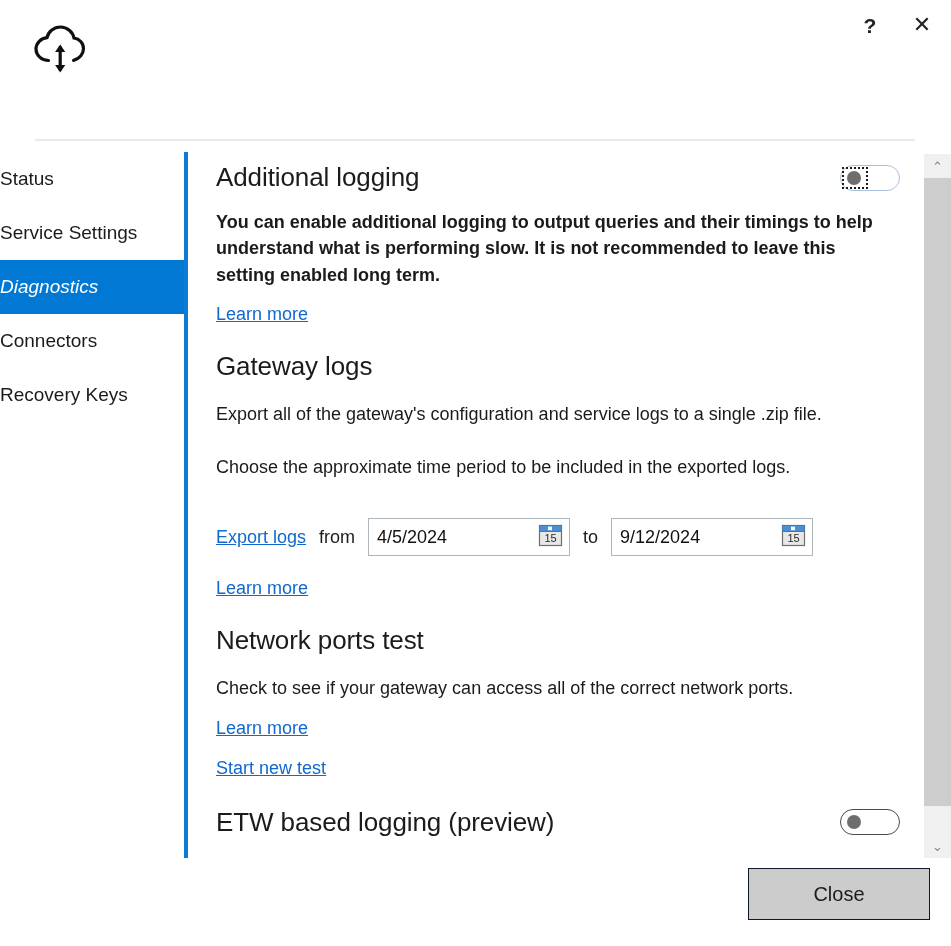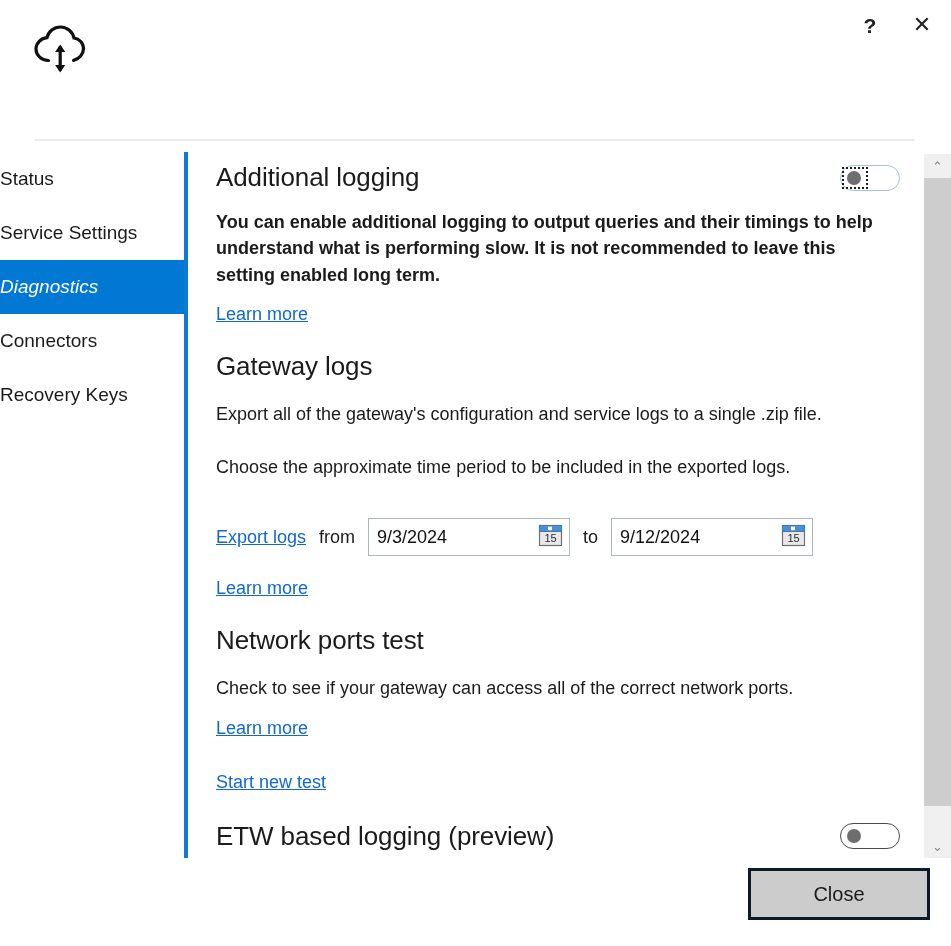--- a/index.html
+++ b/index.html
@@ -250,21 +250,21 @@
     height: 88px;
     background: #ffffff;
   }
   .close-button {
     position: absolute;
     right: 21px;
     top: 10px;
     width: 182px;
     height: 52px;
     background: #cccccc;
-    border: 3px solid #0f172a;
+    border: 1px solid #0f172a;
     font-size: 20px;
     color: #1b1b1b;
     font-family: "Liberation Sans", sans-serif;
     cursor: default;
   }
 </style>
 </head>
 <body>
 
 <div class="window">
@@ -314,21 +314,21 @@
 
     <div class="h2" style="margin-top:26px;">Gateway logs</div>
     <div class="body-text" style="margin-top:19px;">Export all of the gateway's configuration and service logs to a single .zip file.</div>
     <div class="body-text" style="margin-top:27px;">Choose the approximate time period to be included in the exported logs.</div>
 
     <div class="date-row" style="margin-top:38px;">
       <a class="link" href="#">Export logs</a>
       <span class="inline-label">from</span>
 
       <div class="date-field">
-        <span class="date-value">9/3/2024</span>
+        <span class="date-value">4/5/2024</span>
         <span>
           <svg class="cal-icon" viewBox="0 0 25 25" xmlns="http://www.w3.org/2000/svg">
             <rect x="1.5" y="2.5" width="22" height="20" fill="#e8e8e8" stroke="#6f6f6f" stroke-width="1.2"></rect>
             <rect x="1.5" y="2.5" width="22" height="6" fill="#4a8fd4" stroke="#3f7ab7" stroke-width="1"></rect>
             <rect x="10" y="3.6" width="4" height="3.6" fill="#ffffff"></rect>
             <text x="12.5" y="19" font-family="Liberation Sans, sans-serif" font-size="11" fill="#2a2a2a" text-anchor="middle">15</text>
           </svg>
         </span>
       </div>
 
@@ -349,21 +349,21 @@
 
     <div style="margin-top:22px;">
       <a class="link" href="#">Learn more</a>
     </div>
 
     <div class="h2" style="margin-top:26px;">Network ports test</div>
     <div class="body-text" style="margin-top:19px;">Check to see if your gateway can access all of the correct network ports.</div>
     <div style="margin-top:16px;">
       <a class="link" href="#">Learn more</a>
     </div>
-    <div style="margin-top:33px;">
+    <div style="margin-top:19px;">
       <a class="link" href="#">Start new test</a>
     </div>
 
     <div class="section-head" style="margin-top:28px;">
       <div class="h2">ETW based logging (preview)</div>
       <div class="toggle plain" style="margin-right:36px;">
         <span class="knob"></span>
       </div>
     </div>
 

